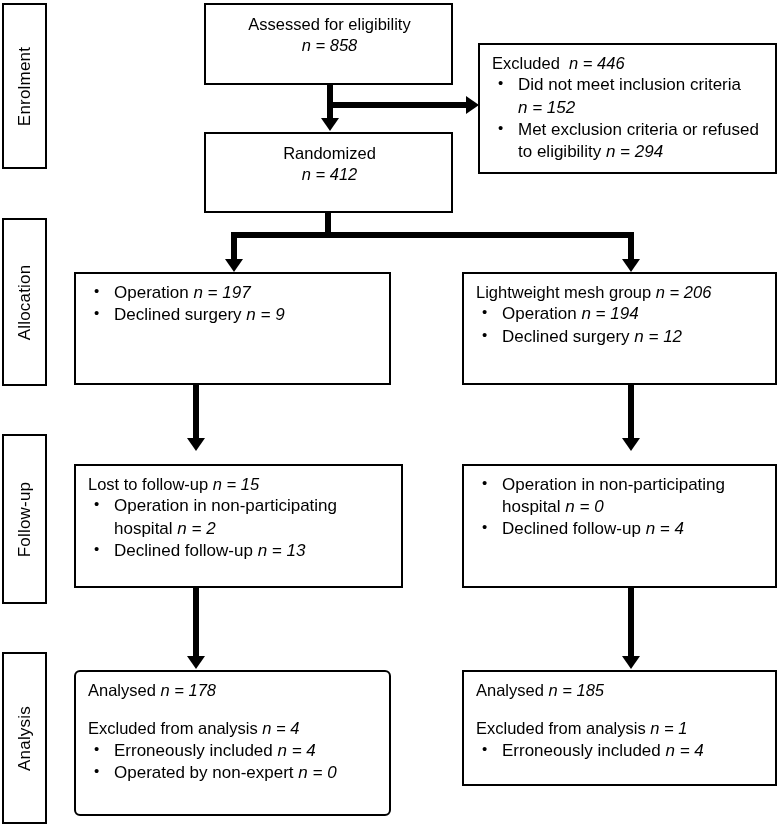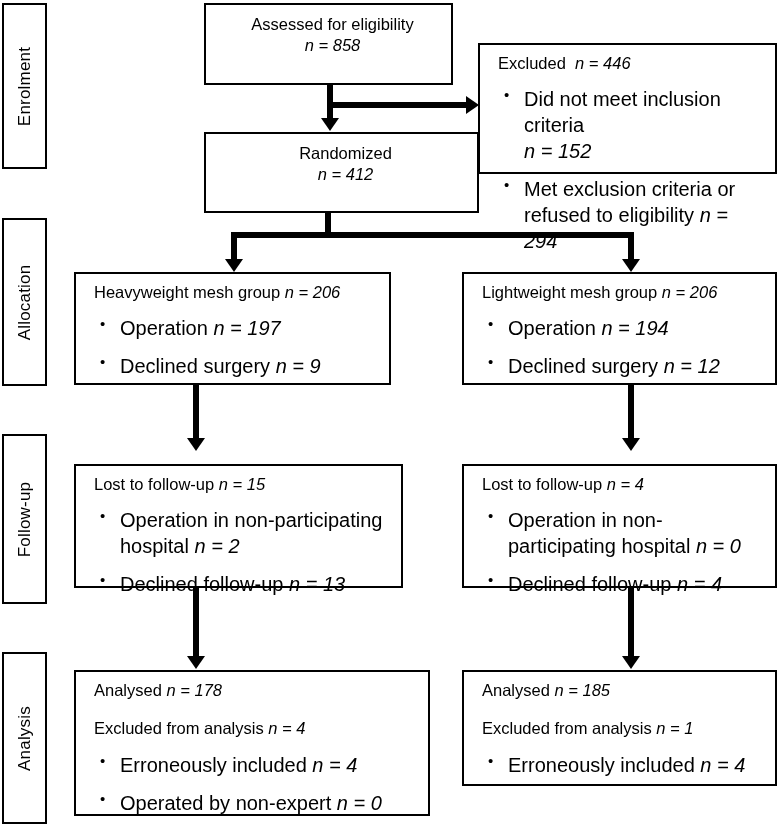--- a/index.html
+++ b/index.html
@@ -34,21 +34,21 @@
     font-size: 17px;
     letter-spacing: 0.2px;
     line-height: 1;
   }
   
   .fbox {
     position: absolute;
     border: 2px solid #000;
     background: #fff;
     box-sizing: border-box;
-    padding: 8px 10px 6px 18px;
+    padding: 8px 10px 6px 12px;
   }
   .fbox.center {
     display: flex;
     flex-direction: column;
     align-items: center;
     justify-content: flex-start;
     padding-top: 9px;
   }
   .line {
     font-size: 16.5px;
@@ -60,23 +60,22 @@
 
   
   ul.bullets {
     margin: 0;
     padding: 0;
     list-style: none;
   }
   ul.bullets > li {
     position: relative;
     padding-left: 26px;
-    font-size: 20px;
+    font-size: 17px;
     line-height: 1.30;
-    margin-top: 12px;
   }
   ul.bullets > li::before {
     content: "\2022";
     position: absolute;
     left: 6px;
     top: -1px;
     font-size: 15px;
   }
 
   
@@ -145,39 +144,35 @@
         <span class="wrapable">Did not meet inclusion criteria</span><br>
         <em>n = 152</em>
       </li>
       <li>
         <span>Met exclusion criteria or refused to eligibility</span>
         <em>n = 294</em>
       </li>
     </ul>
   </div>
 
-  <div class="fbox center" style="left:204px; top:132px; width:275px; height:81px;">
+  <div class="fbox center" style="left:204px; top:132px; width:249px; height:81px;">
     <div class="line">Randomized</div>
     <div class="line">
       <em>n = 412</em>
     </div>
   </div>
 
   <div class="conn" style="left:325px; top:213px; width:6px; height:22px;"></div>
   <div class="conn" style="left:231px; top:232px; width:403px; height:6px;"></div>
   <div class="conn" style="left:231px; top:232px; width:6px; height:30px;"></div>
   <div class="conn" style="left:628px; top:232px; width:6px; height:30px;"></div>
   <div class="arrowhead-down" style="left:225px; top:259px;"></div>
   <div class="arrowhead-down" style="left:622px; top:259px;"></div>
 
   <div class="fbox" style="left:74px; top:272px; width:317px; height:113px;">
-    <div class="line">
-      <span>Heavyweight mesh group</span>
-      <em>n = 206</em>
-    </div>
     <ul class="bullets">
       <li>
         <span>Operation</span>
         <em>n = 197</em>
       </li>
       <li>
         <span>Declined surgery</span>
         <em>n = 9</em>
       </li>
     </ul>
@@ -216,42 +211,38 @@
         <em>n = 2</em>
       </li>
       <li>
         <span>Declined follow-up</span>
         <em>n = 13</em>
       </li>
     </ul>
   </div>
 
   <div class="fbox" style="left:462px; top:464px; width:315px; height:124px;">
-    <div class="line">
-      <span>Lost to follow-up</span>
-      <em>n = 4</em>
-    </div>
     <ul class="bullets">
       <li>
         <span class="wrapable">Operation in non-participating hospital</span>
         <em>n = 0</em>
       </li>
       <li>
         <span>Declined follow-up</span>
         <em>n = 4</em>
       </li>
     </ul>
   </div>
 
   <div class="conn" style="left:193px; top:588px; width:6px; height:70px;"></div>
   <div class="arrowhead-down" style="left:187px; top:656px;"></div>
   <div class="conn" style="left:628px; top:588px; width:6px; height:70px;"></div>
   <div class="arrowhead-down" style="left:622px; top:656px;"></div>
 
-  <div class="fbox" style="left:74px; top:670px; width:356px; height:146px;">
+  <div class="fbox" style="left:74px; top:670px; width:317px; height:146px;border-radius:6px;">
     <div class="line">
       <span>Analysed</span>
       <em>n = 178</em>
     </div>
     <div class="spacer"></div>
     <div class="line">
       <span>Excluded from analysis</span>
       <em>n = 4</em>
     </div>
     <ul class="bullets">

